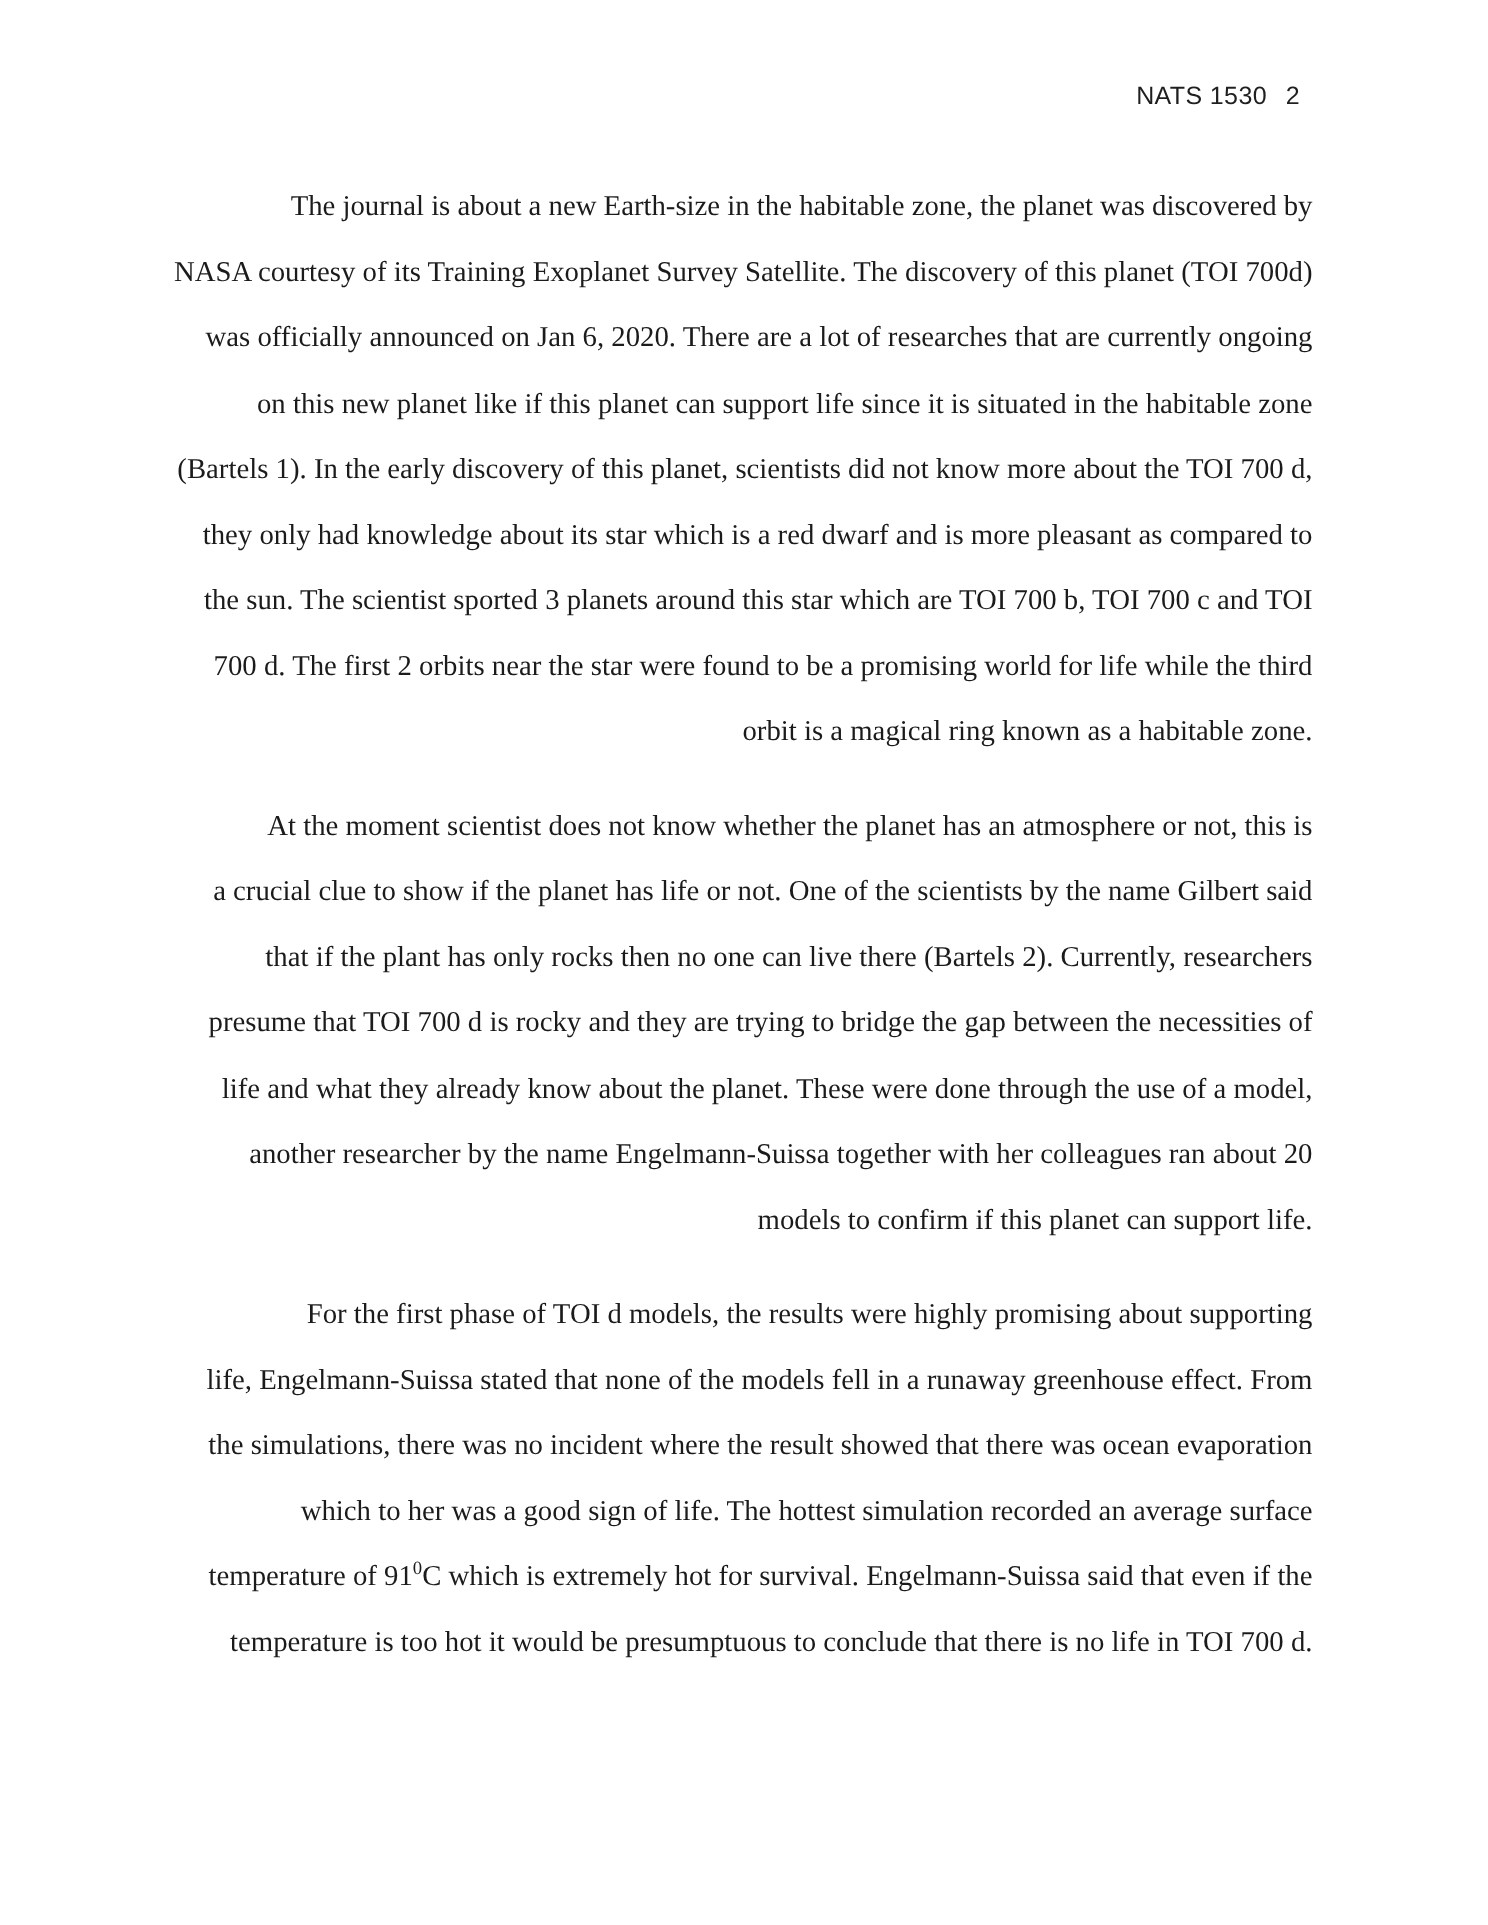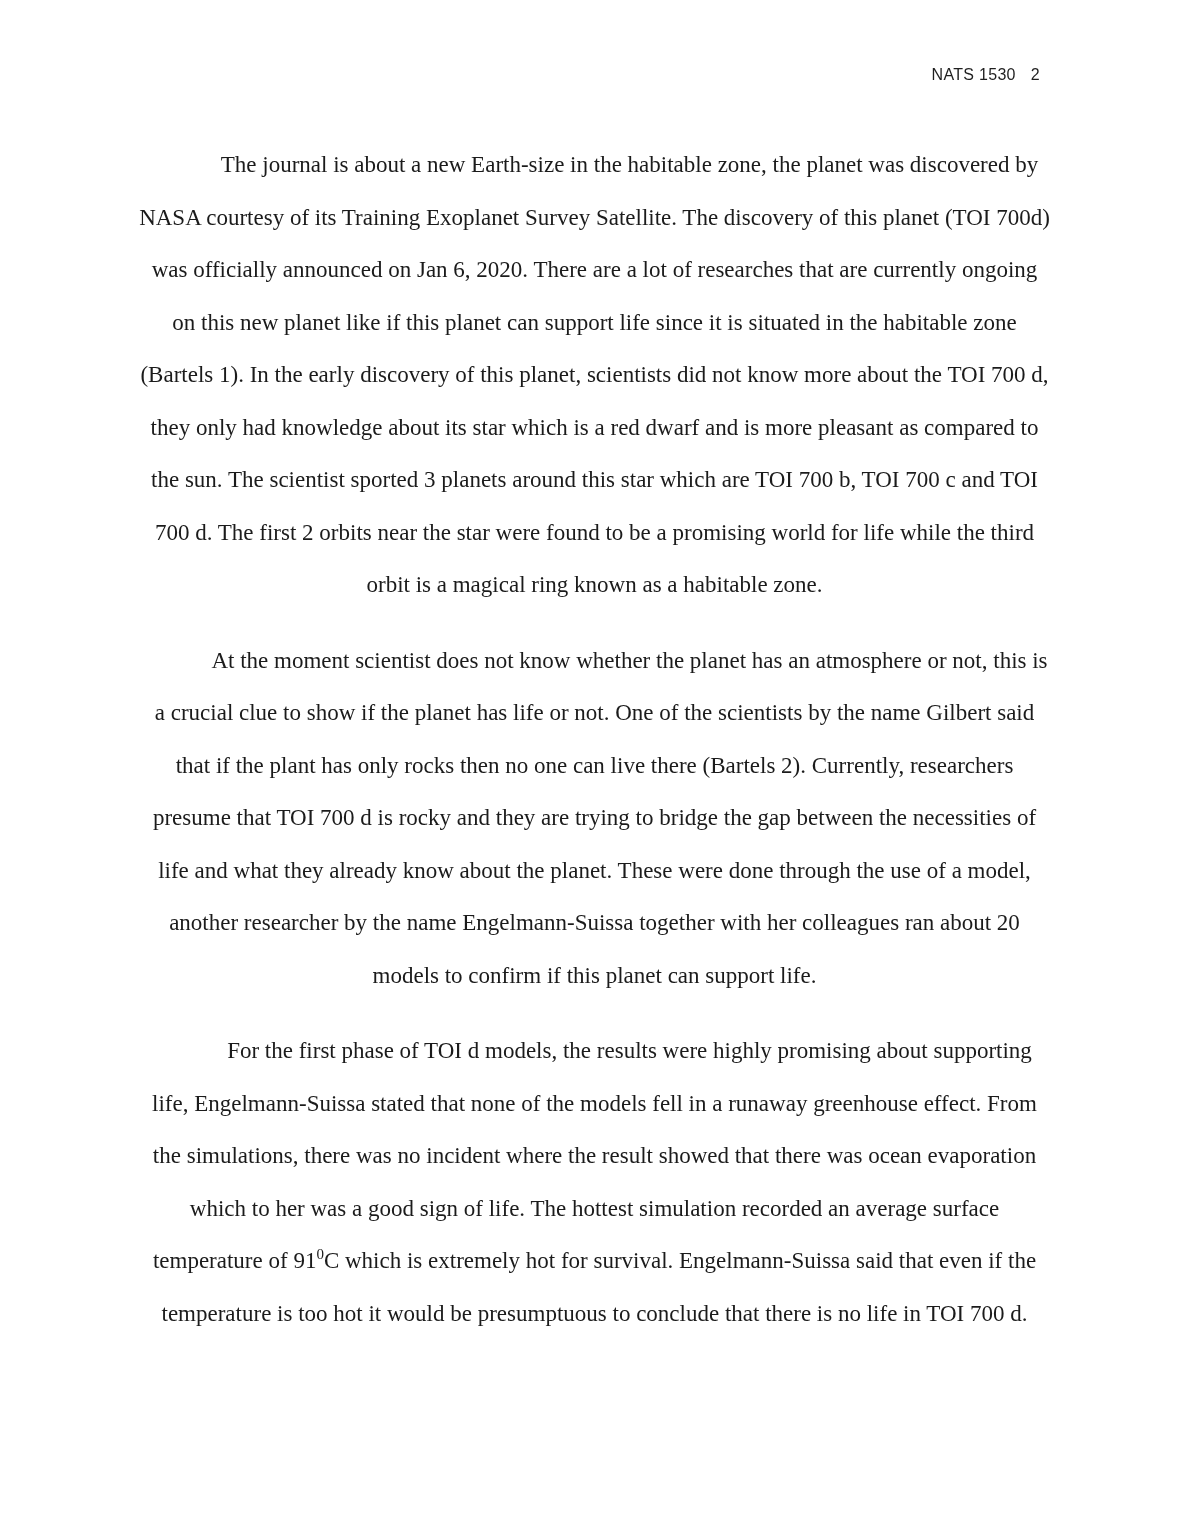--- a/index.html
+++ b/index.html
@@ -13,37 +13,37 @@
     height: 1540px;
     background: #ffffff;
     overflow: hidden;
     color: #1b1b1b;
   }
   .header {
     position: absolute;
     top: 66px;
     right: 150px;
     font-family: "Liberation Sans", "DejaVu Sans", sans-serif;
-    font-size: 16px;
+    font-size: 20px;
     color: #1f1f1f;
     letter-spacing: 0.3px;
     white-space: nowrap;
   }
   .header .pagenum {
     margin-left: 15px;
   }
   .body-text {
     position: absolute;
     left: 139px;
     top: 139px;
     width: 911px;
     font-family: "Liberation Serif", "DejaVu Serif", serif;
     font-size: 23px;
     line-height: 52.5px;
-    text-align: center;
+    text-align: right;
     color: #1b1b1b;
   }
   .para {
     margin: 0 0 23px 0;
     text-indent: 70px;
   }
   .sup {
     font-size: 15px;
     line-height: 0;
     position: relative;

